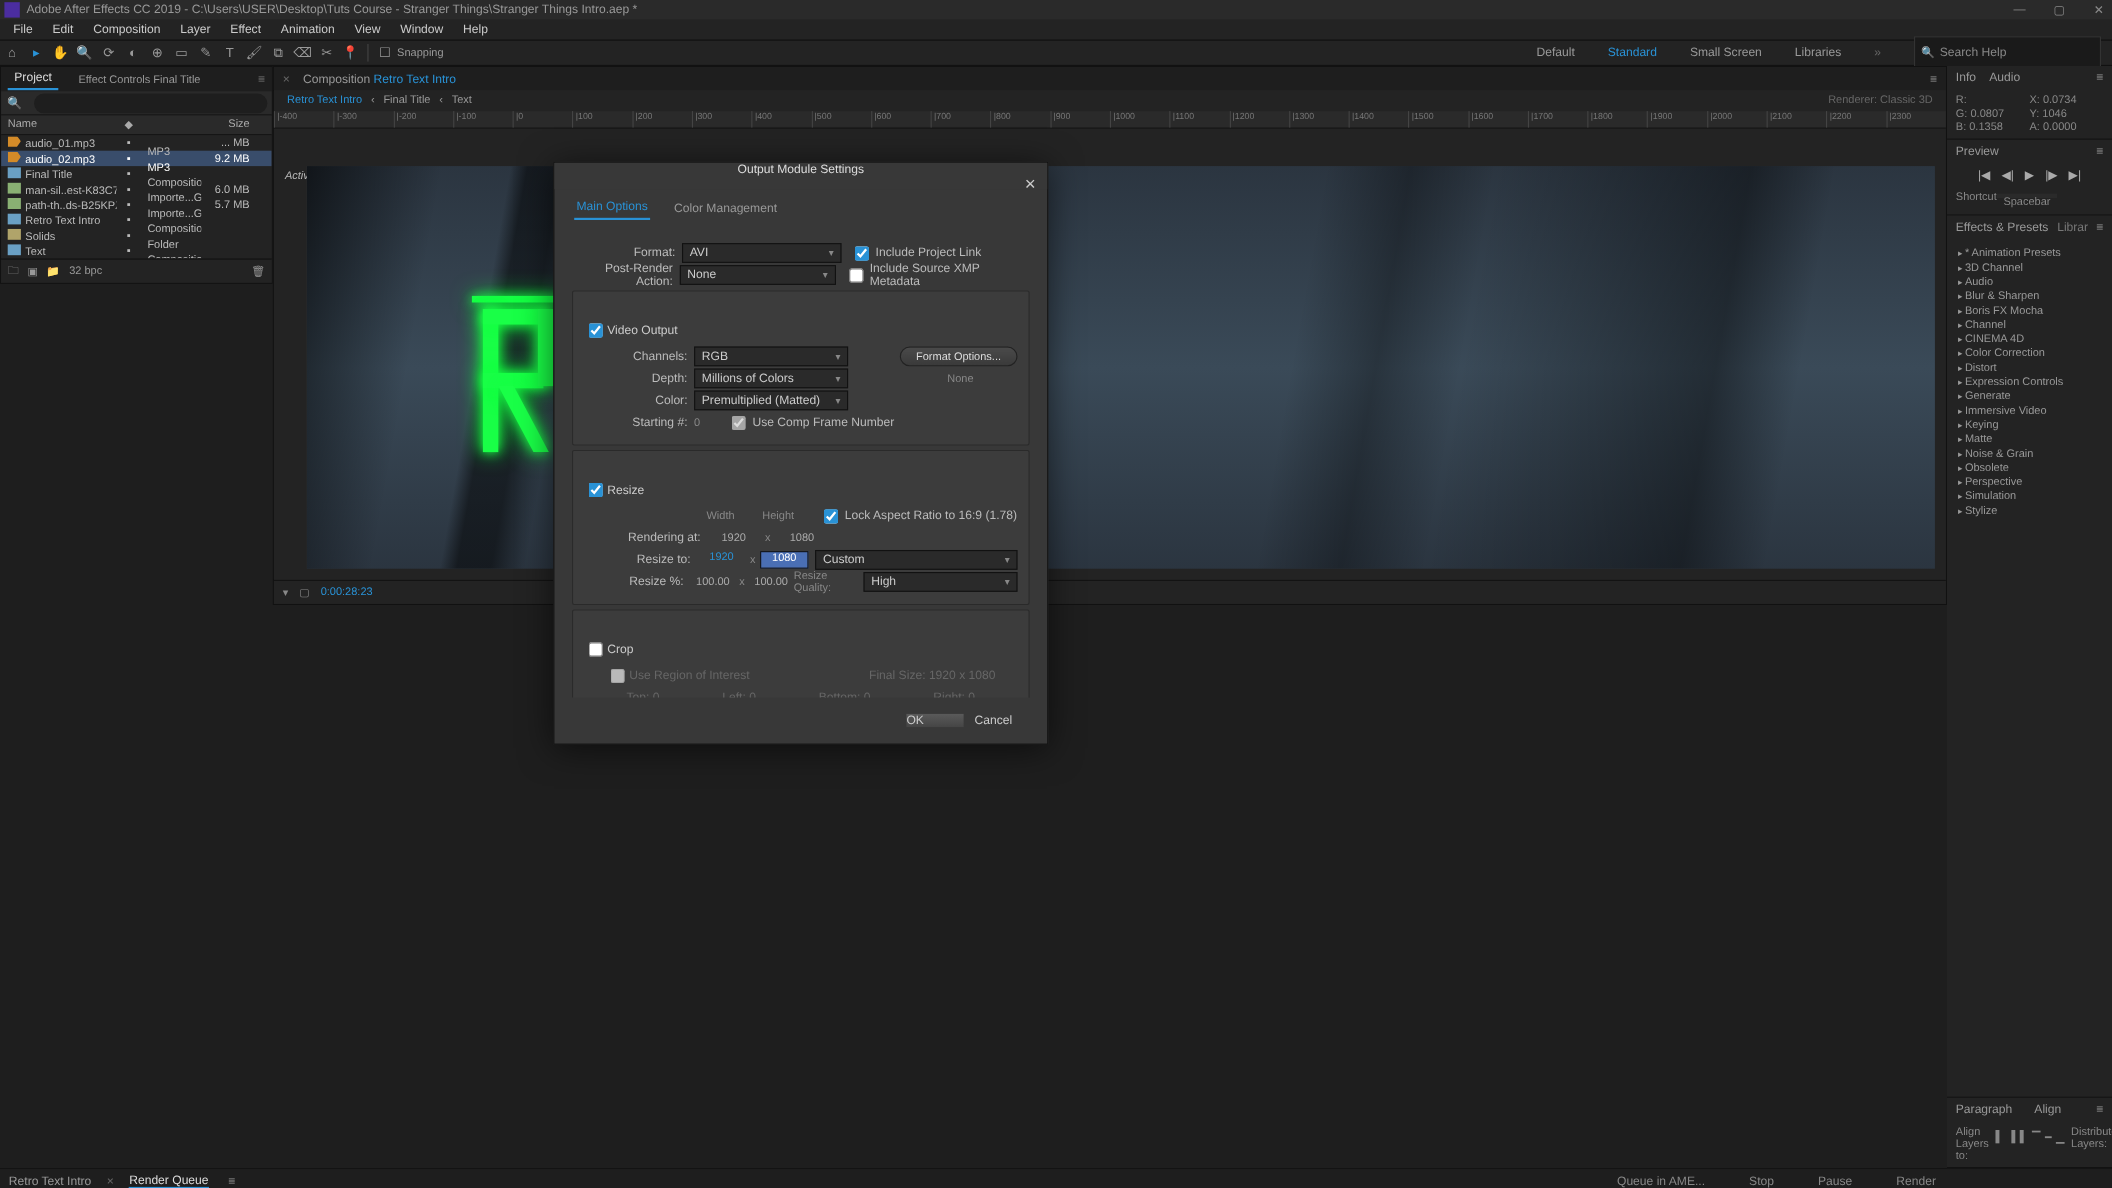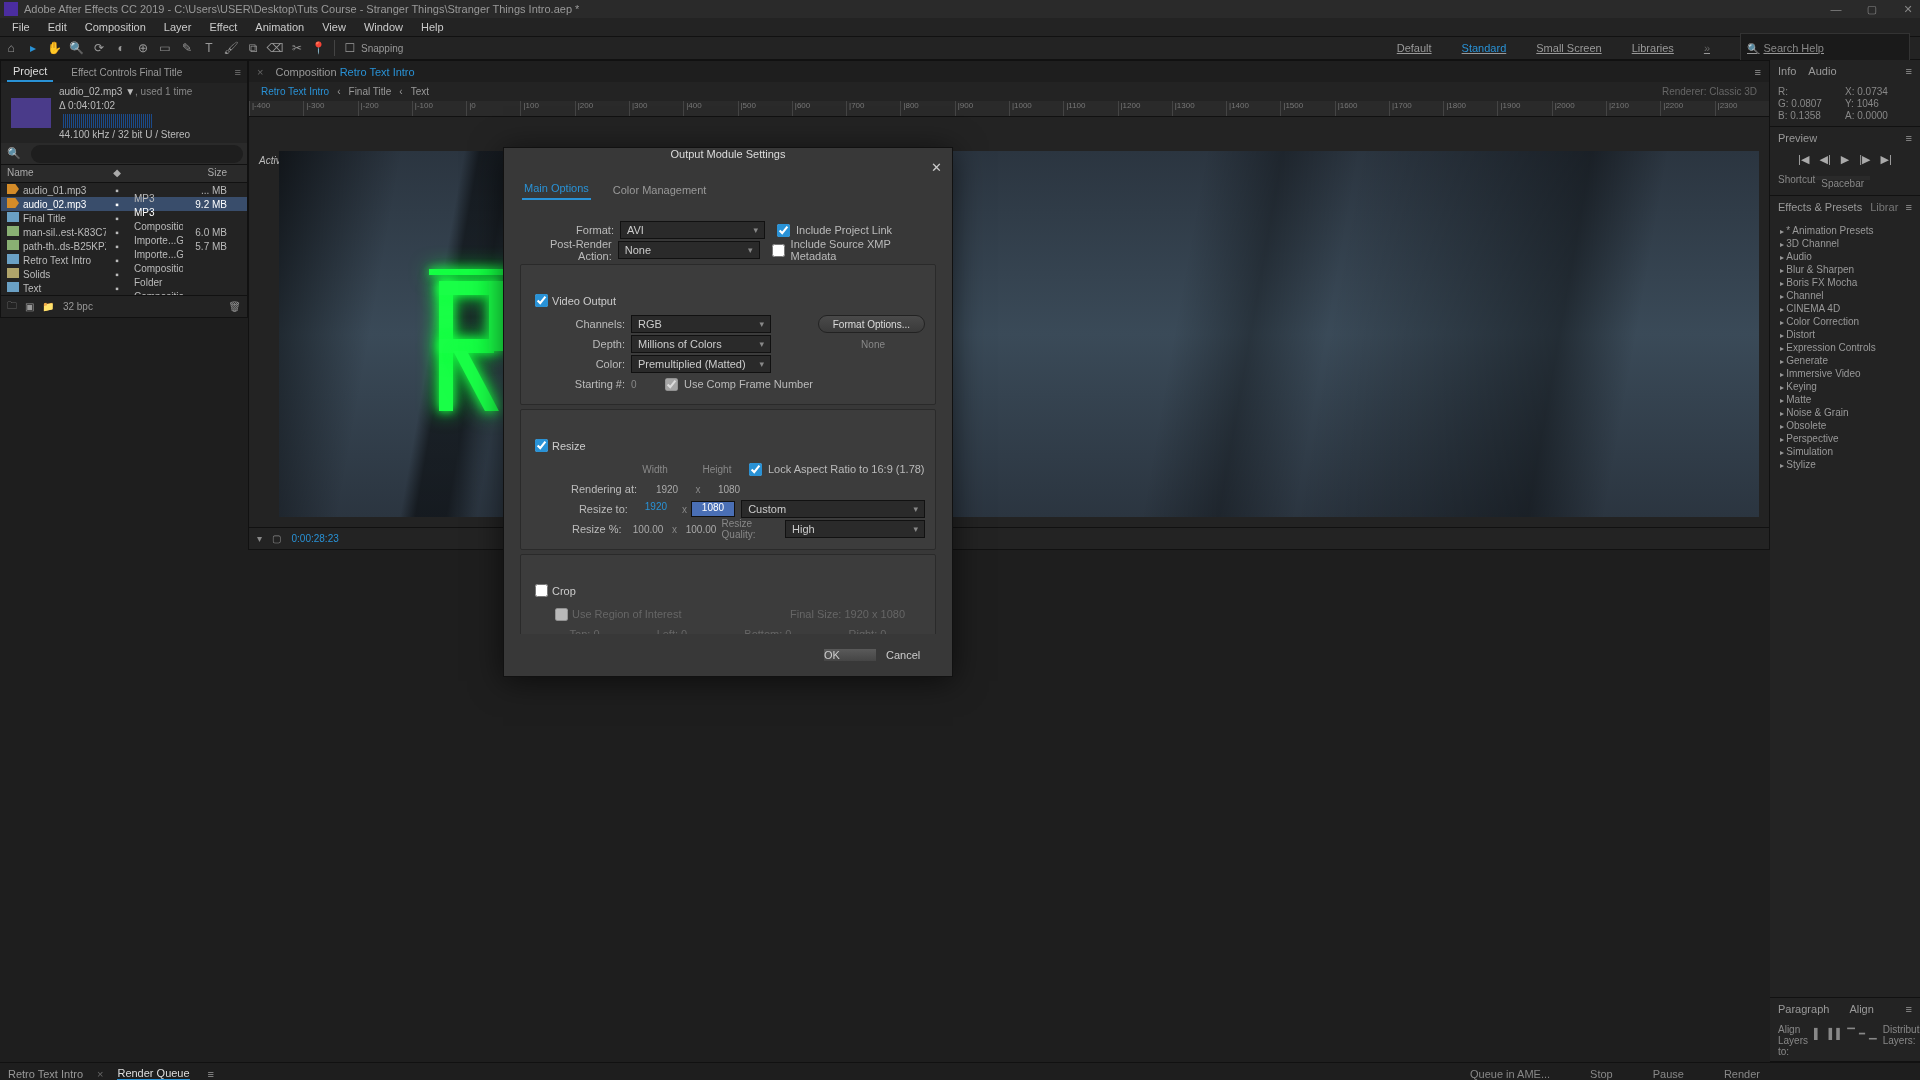--- a/index.html
+++ b/index.html
@@ -11,21 +11,21 @@
 .titlebar .winbtns{display:flex;gap:20px;color:#888;}
 .winbtn{width:16px;text-align:center;cursor:default;}
 
 .menubar{height:18px;background:#232323;color:#ccc;display:flex;align-items:center;padding:0 3px;}
 .menubar span{padding:0 9px;font-size:11px;}
 
 .toolbar{height:24px;background:#232323;display:flex;align-items:center;border-top:1px solid #111;border-bottom:1px solid #111;}
 .toolbar .btn{width:22px;height:22px;display:flex;align-items:center;justify-content:center;color:#999;font-size:12px;}
 .toolbar .btn.sel{color:#2992d6;}
 .toolbar .sep{width:1px;height:16px;background:#444;margin:0 4px;}
-.toolbar .right{margin-left:auto;display:flex;align-items:center;color:#999;gap:30px;padding-right:10px;text-decoration:underline;}
+.toolbar .right{margin-left:auto;display:flex;align-items:center;color:#999;gap:30px;padding-right:10px;}
 .toolbar .right span.sel{color:#2992d6;}
 .toolbar .search{background:#1a1a1a;border:1px solid #333;width:170px;height:18px;padding:14px 6px;color:#888;display:flex;align-items:center;}
 .toolbar .search::before{content:"🔍";font-size:10px;margin-right:4px;}
 
 .body{display:flex;height:calc(100% - 78px);}
 .col{display:flex;flex-direction:column;}
 
 .panel{background:#232323;border:1px solid #111;}
 .panel-tabs{height:22px;background:#1e1e1e;display:flex;align-items:center;padding:0 6px;color:#999;font-size:11px;gap:12px;}
 .panel-tabs .tab{padding:3px 6px;}
@@ -173,31 +173,20 @@
   </div>
 </div>
 
 <div class="body">
   <div class="col" style="width:248px;">
     <div class="panel project" style="height:490px;">
       <div class="panel-tabs">
         <span class="tab active">Project</span>
         <span class="tab" style="font-size:10px;">Effect Controls Final Title</span>
         <span class="menu-icon">≡</span>
-      </div>
-      <div class="project-preview">
-        <div class="thumb"></div>
-        <div class="info">
-          <div><span>audio_02.mp3 ▼</span><span style="color:#888">, used 1 time</span></div>
-          <div>Δ 0:04:01:02</div>
-          <div class="wave-row">
-              <div class="wave"></div>
-            </div>
-          <div style="margin-top:0">44.100 kHz / 32 bit U / Stereo</div>
-        </div>
       </div>
       <div class="project-filter">
           <span style="padding:0 6px;color:#888">🔍</span>
           <div class="search"></div>
         </div>
       <div class="project-cols">
         <span class="pw-name">Name</span>
         <span class="pw-ico">◆</span>
         <span class="pw-type">Type</span>
         <span class="pw-size">Size</span>
@@ -496,21 +485,21 @@
 
     <div class="group">
       <div class="grouphdr">
           <input type="checkbox" checked="" class="chk" style="">
           <span>Resize</span>
         </div>
       <div class="row">
           <span class="lbl"></span>
         <span style="width:48px;text-align:center" class="small">Width</span>
         <span style="width:14px"></span>
-        <span style="width:48px;text-align:center" class="small">Height</span>
+        <span style="width:48px;" class="small">Height</span>
         <input type="checkbox" checked="" class="chk" style="margin-left: 8px;">
         <span class="chklbl">Lock Aspect Ratio to 16:9 (1.78)</span>
       </div>
       <div class="row">
           <span class="lbl" style="width:112px">Rendering at:</span>
         <span class="small" style="width:48px;text-align:center;color:#aaa">1920</span>
         <span class="small" style="width:14px;text-align:center">x</span>
         <span class="small" style="width:48px;text-align:center;color:#aaa">1080</span>
       </div>
       <div class="row">

